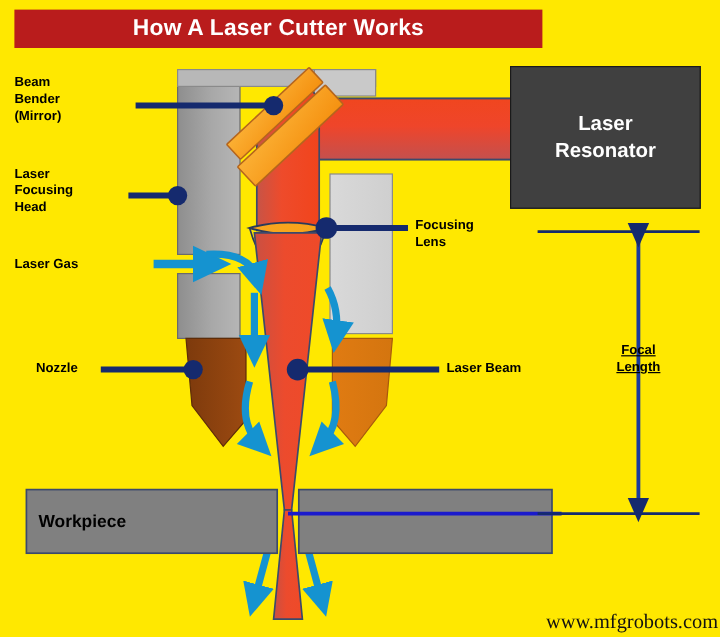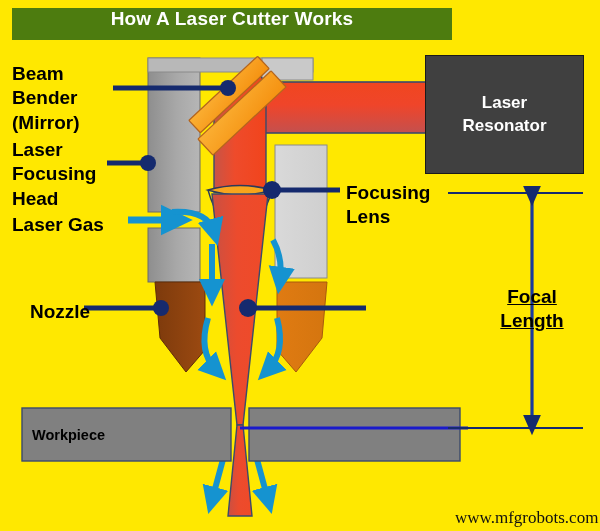--- a/index.html
+++ b/index.html
@@ -20,36 +20,36 @@
     left: 0; top: 0;
     width: 600px;
     height: 531px;
   }
   .title-bar {
     position: absolute;
     left: 12px;
     top: 8px;
     width: 440px;
     height: 32px;
-    background: #4d7c0f;
+    background: #b91c1c;
     display: flex;
-    align-items: flex-start;
+    align-items: center;
     justify-content: center;
   }
   .title-text {
     color: #ffffff;
     font-size: 19px;
     font-weight: bold;
     letter-spacing: 0.2px;
     font-family: "Liberation Sans", sans-serif;
   }
   .lbl {
     position: absolute;
     color: #000000;
-    font-size: 19px;
+    font-size: 11px;
     font-weight: bold;
     line-height: 1.28;
     font-family: "Liberation Sans", sans-serif;
     white-space: pre-line;
   }
   .lbl.center { text-align: center; }
   .resonator-box {
     position: absolute;
     left: 425px;
     top: 55px;
@@ -264,20 +264,21 @@
 Focusing
 Head</div>
 
   <div class="lbl" style="left:12px; top:213px;">Laser Gas</div>
 
   <div class="lbl" style="left:30px; top:300px;">Nozzle</div>
 
   <div class="lbl" style="left:346px; top:181px;">Focusing
 Lens</div>
 
+  <div class="lbl" style="left:372px; top:300px;">Laser Beam</div>
 
   <div class="lbl center" style="left:492px; top:285px; width:80px;text-decoration:underline;">Focal
 Length</div>
 
   <div class="workpiece-label">Workpiece</div>
 
   <div class="footer">www.mfgrobots.com</div>
 
 </div>
 

